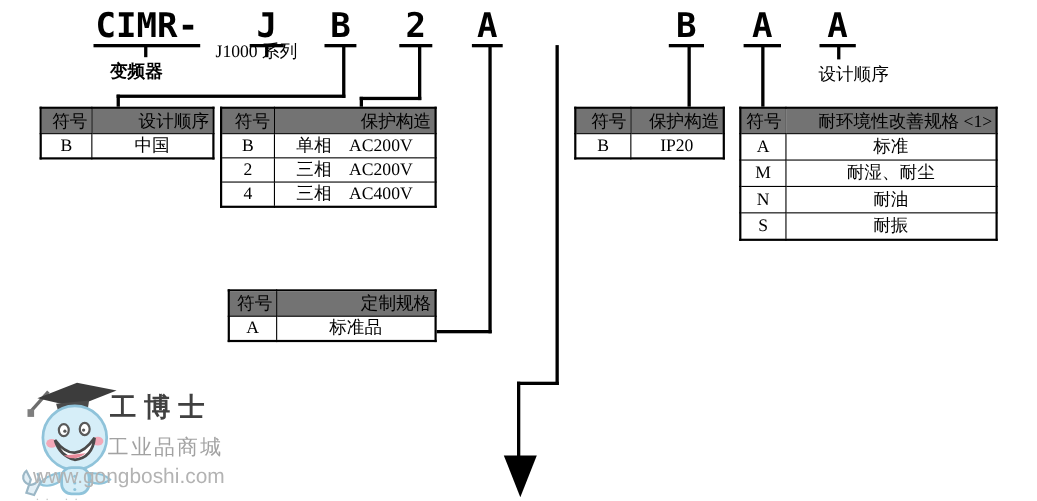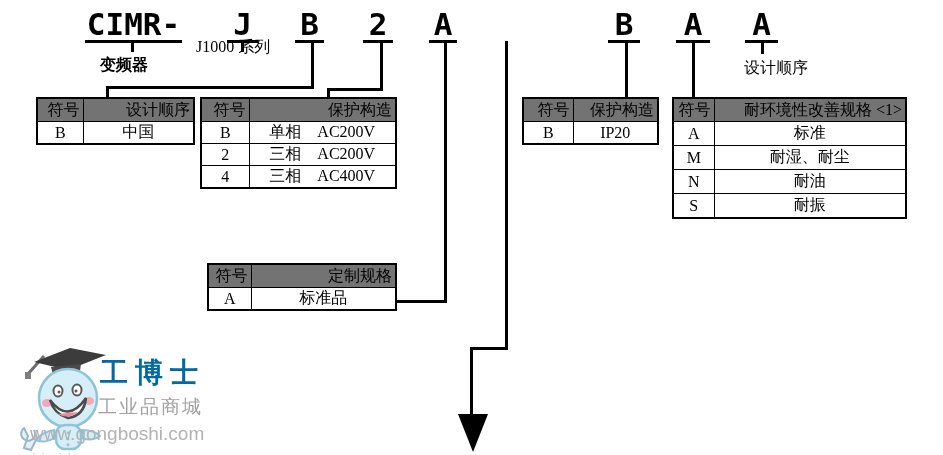--- a/index.html
+++ b/index.html
@@ -42,22 +42,22 @@
   #tbl-custom td{height:20px;}
   
   #arrow-head{
     position:absolute;left:458px;top:414px;width:0;height:0;
     border-left:15px solid transparent;border-right:15px solid transparent;
     border-top:38px solid #000;
   }
   
   #watermark{position:absolute;left:14px;top:340px;width:230px;height:115px;}
   #wm-brand{
-    position:absolute;left:86px;top:14px;font-size:28px;font-weight:bold;
-    color:#0369a1;letter-spacing:7px;font-family:"DejaVu Serif",serif;
+    position:absolute;left:86px;top:14px;font-size:24px;font-weight:bold;
+    color:#404040;letter-spacing:7px;font-family:"DejaVu Serif",serif;
   }
   #wm-tagline{
     position:absolute;left:84px;top:54px;font-size:19px;color:#a2a2a2;
     letter-spacing:2px;font-family:"Liberation Sans",sans-serif;
   }
   #wm-url{
     position:absolute;left:16px;top:83px;font-size:19px;color:#b3b3b3;
     font-family:"Liberation Sans",sans-serif;
   }
   #wm-cut{

